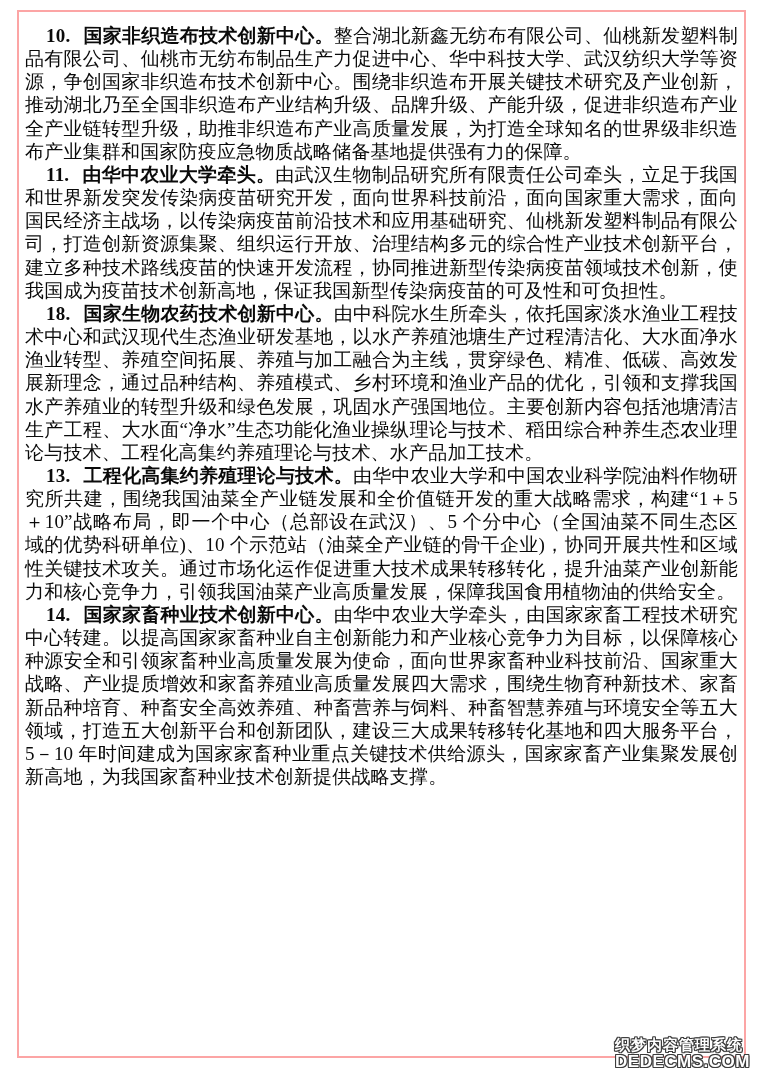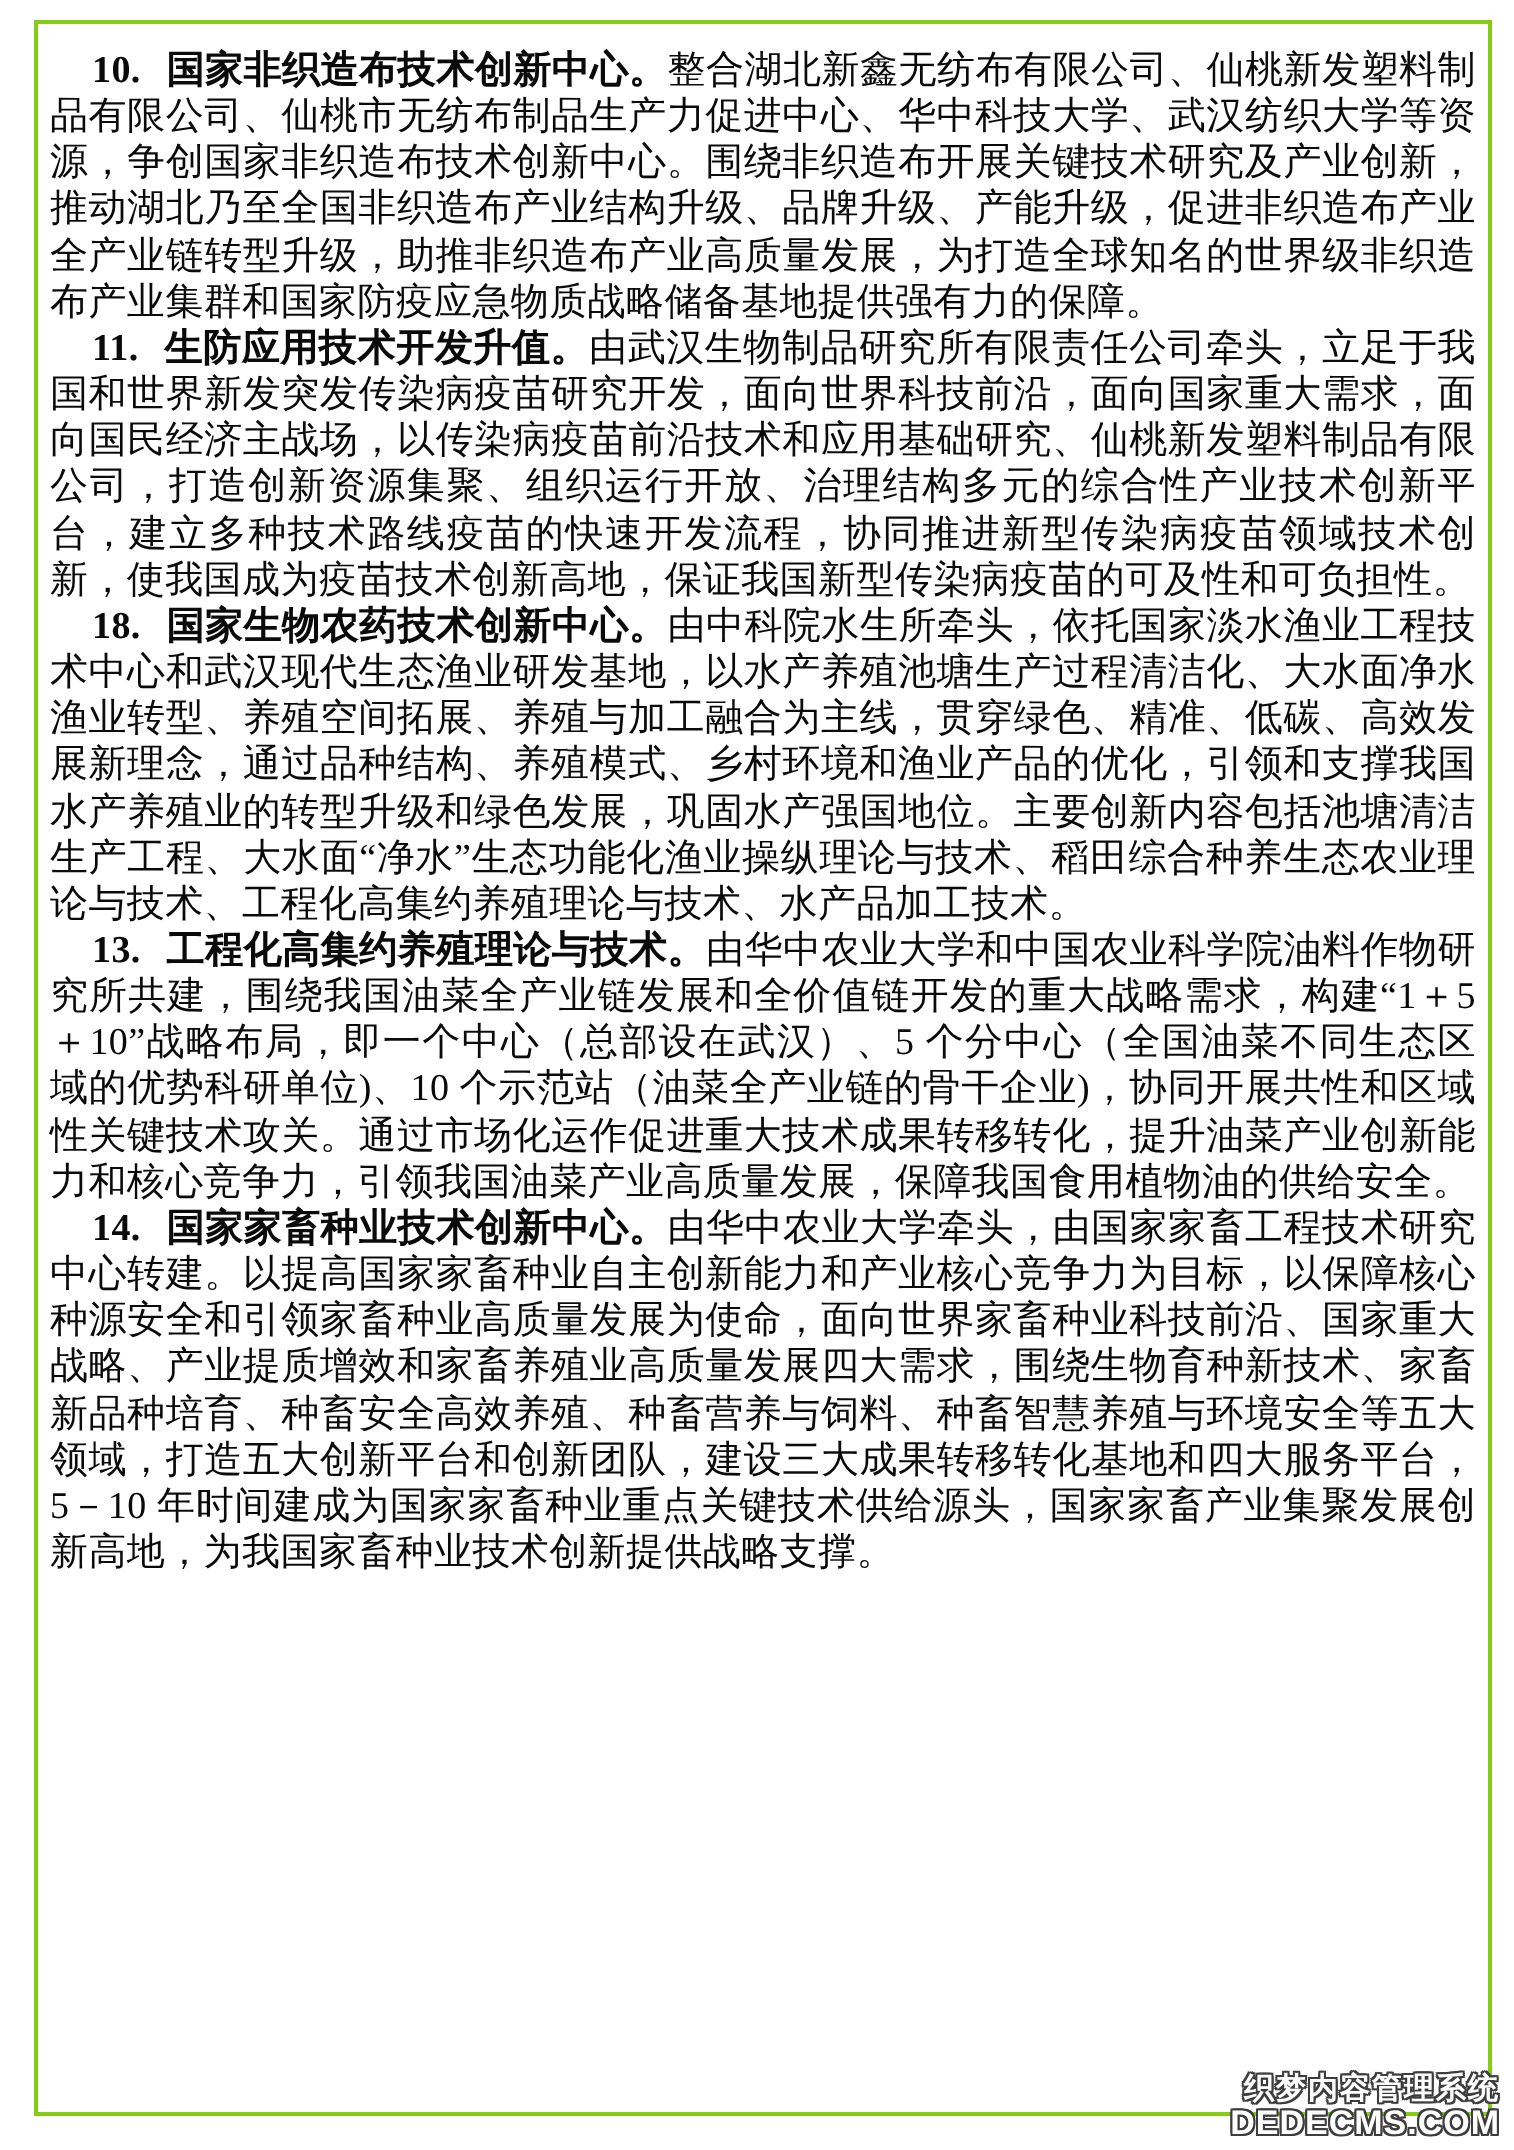--- a/index.html
+++ b/index.html
@@ -13,21 +13,21 @@
     height: 1075px;
     overflow: hidden;
     font-family: "Liberation Serif", "DejaVu Serif", serif;
   }
   .frame {
     position: absolute;
     left: 17px;
     top: 10px;
     width: 729px;
     height: 1048px;
-    border: 2px solid #84cc16;
+    border: 2px solid #fca5a5;
     box-sizing: border-box;
     background: #ffffff;
   }
   .content {
     padding: 12px 6px 0 6px;
   }
   p.para {
     margin: 0;
     padding: 0;
     text-indent: 21px;
@@ -42,21 +42,20 @@
     margin-right: 13px;
   }
   b.para-title {
     font-weight: bold;
   }
   .watermark {
     position: absolute;
     right: 7px;
     bottom: 5px;
     z-index: 5;
-    text-align: right;
     font-family: "Liberation Sans", "DejaVu Sans", sans-serif;
     font-weight: bold;
     color: #ffffff;
     line-height: 1.02;
   }
   .wm-cn {
     font-size: 15px;
     letter-spacing: 1px;
     text-shadow:
       -1px -1px 0 #3d3d3d, 0 -1px 0 #3d3d3d, 1px -1px 0 #3d3d3d,
@@ -73,21 +72,21 @@
   }
 </style>
 </head>
 <body>
 
 <div class="frame">
   <div class="content">
 
     <p class="para"><b class="para-num">10.</b><b class="para-title">国家非织造布技术创新中心。</b><span>整合湖北新鑫无纺布有限公司、仙桃新发塑料制品有限公司、仙桃市无纺布制品生产力促进中心、华中科技大学、武汉纺织大学等资源，争创国家非织造布技术创新中心。围绕非织造布开展关键技术研究及产业创新，推动湖北乃至全国非织造布产业结构升级、品牌升级、产能升级，促进非织造布产业全产业链转型升级，助推非织造布产业高质量发展，为打造全球知名的世界级非织造布产业集群和国家防疫应急物质战略储备基地提供强有力的保障。</span></p>
 
-    <p class="para"><b class="para-num">11.</b><b class="para-title">生防应用技术开发升值。</b><span>由武汉生物制品研究所有限责任公司牵头，立足于我国和世界新发突发传染病疫苗研究开发，面向世界科技前沿，面向国家重大需求，面向国民经济主战场，以传染病疫苗前沿技术和应用基础研究、仙桃新发塑料制品有限公司，打造创新资源集聚、组织运行开放、治理结构多元的综合性产业技术创新平台，建立多种技术路线疫苗的快速开发流程，协同推进新型传染病疫苗领域技术创新，使我国成为疫苗技术创新高地，保证我国新型传染病疫苗的可及性和可负担性。</span></p>
+    <p class="para"><b class="para-num">11.</b><b class="para-title">由华中农业大学牵头。</b><span>由武汉生物制品研究所有限责任公司牵头，立足于我国和世界新发突发传染病疫苗研究开发，面向世界科技前沿，面向国家重大需求，面向国民经济主战场，以传染病疫苗前沿技术和应用基础研究、仙桃新发塑料制品有限公司，打造创新资源集聚、组织运行开放、治理结构多元的综合性产业技术创新平台，建立多种技术路线疫苗的快速开发流程，协同推进新型传染病疫苗领域技术创新，使我国成为疫苗技术创新高地，保证我国新型传染病疫苗的可及性和可负担性。</span></p>
 
     <p class="para"><b class="para-num">18.</b><b class="para-title">国家生物农药技术创新中心。</b><span>由中科院水生所牵头，依托国家淡水渔业工程技术中心和武汉现代生态渔业研发基地，以水产养殖池塘生产过程清洁化、大水面净水渔业转型、养殖空间拓展、养殖与加工融合为主线，贯穿绿色、精准、低碳、高效发展新理念，通过品种结构、养殖模式、乡村环境和渔业产品的优化，引领和支撑我国水产养殖业的转型升级和绿色发展，巩固水产强国地位。主要创新内容包括池塘清洁生产工程、大水面“净水”生态功能化渔业操纵理论与技术、稻田综合种养生态农业理论与技术、工程化高集约养殖理论与技术、水产品加工技术。</span></p>
 
     <p class="para"><b class="para-num">13.</b><b class="para-title">工程化高集约养殖理论与技术。</b><span>由华中农业大学和中国农业科学院油料作物研究所共建，围绕我国油菜全产业链发展和全价值链开发的重大战略需求，构建“1＋5＋10”战略布局，即一个中心（总部设在武汉）、5 个分中心（全国油菜不同生态区域的优势科研单位)、10 个示范站（油菜全产业链的骨干企业)，协同开展共性和区域性关键技术攻关。通过市场化运作促进重大技术成果转移转化，提升油菜产业创新能力和核心竞争力，引领我国油菜产业高质量发展，保障我国食用植物油的供给安全。</span></p>
 
     <p class="para"><b class="para-num">14.</b><b class="para-title">国家家畜种业技术创新中心。</b><span>由华中农业大学牵头，由国家家畜工程技术研究中心转建。以提高国家家畜种业自主创新能力和产业核心竞争力为目标，以保障核心种源安全和引领家畜种业高质量发展为使命，面向世界家畜种业科技前沿、国家重大战略、产业提质增效和家畜养殖业高质量发展四大需求，围绕生物育种新技术、家畜新品种培育、种畜安全高效养殖、种畜营养与饲料、种畜智慧养殖与环境安全等五大领域，打造五大创新平台和创新团队，建设三大成果转移转化基地和四大服务平台，5－10 年时间建成为国家家畜种业重点关键技术供给源头，国家家畜产业集聚发展创新高地，为我国家畜种业技术创新提供战略支撑。</span></p>
 
 
   </div>
 </div>

